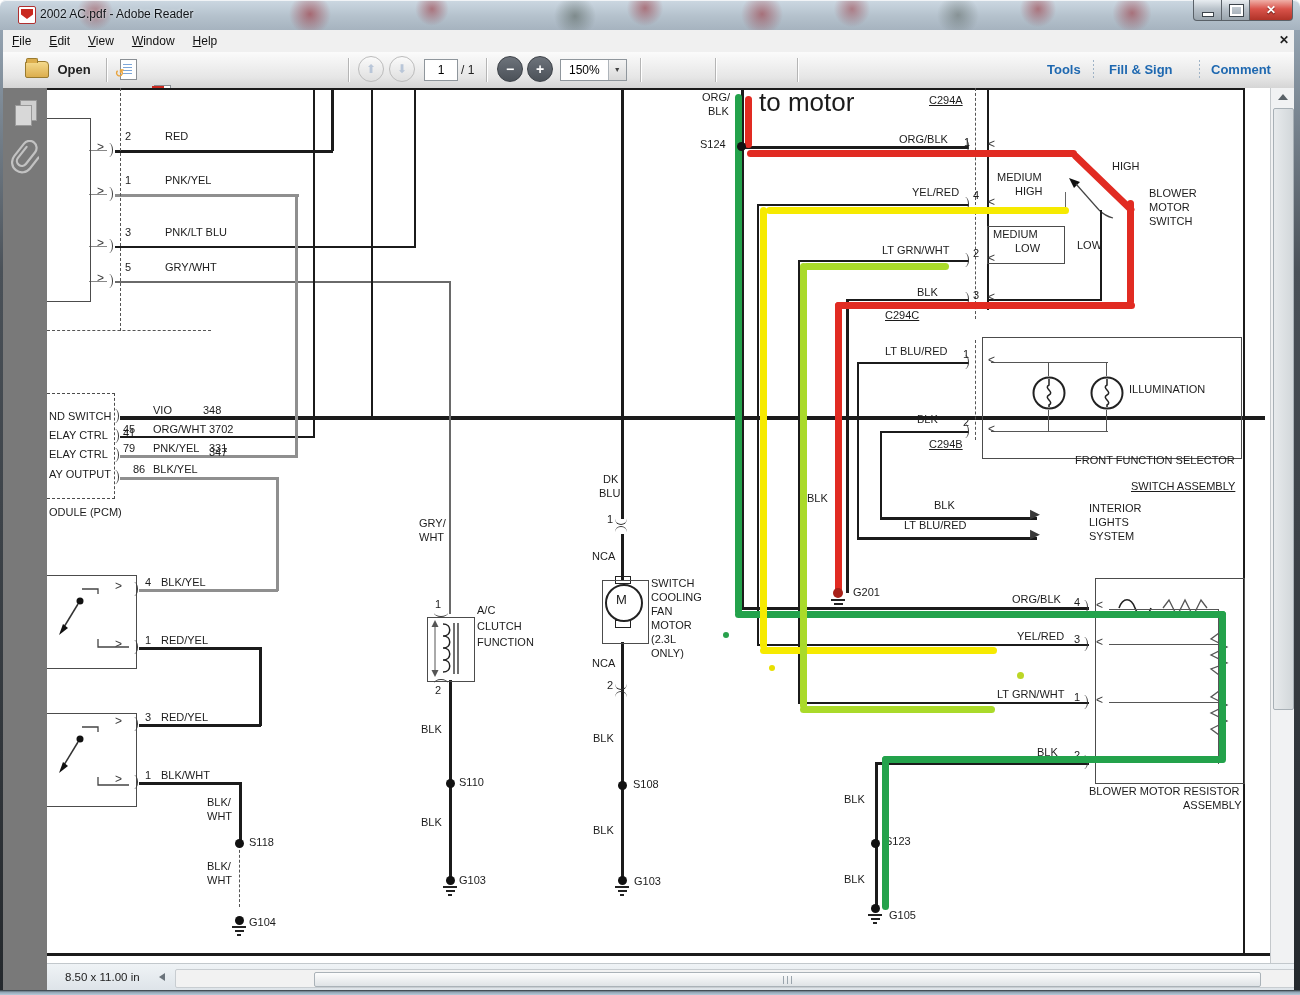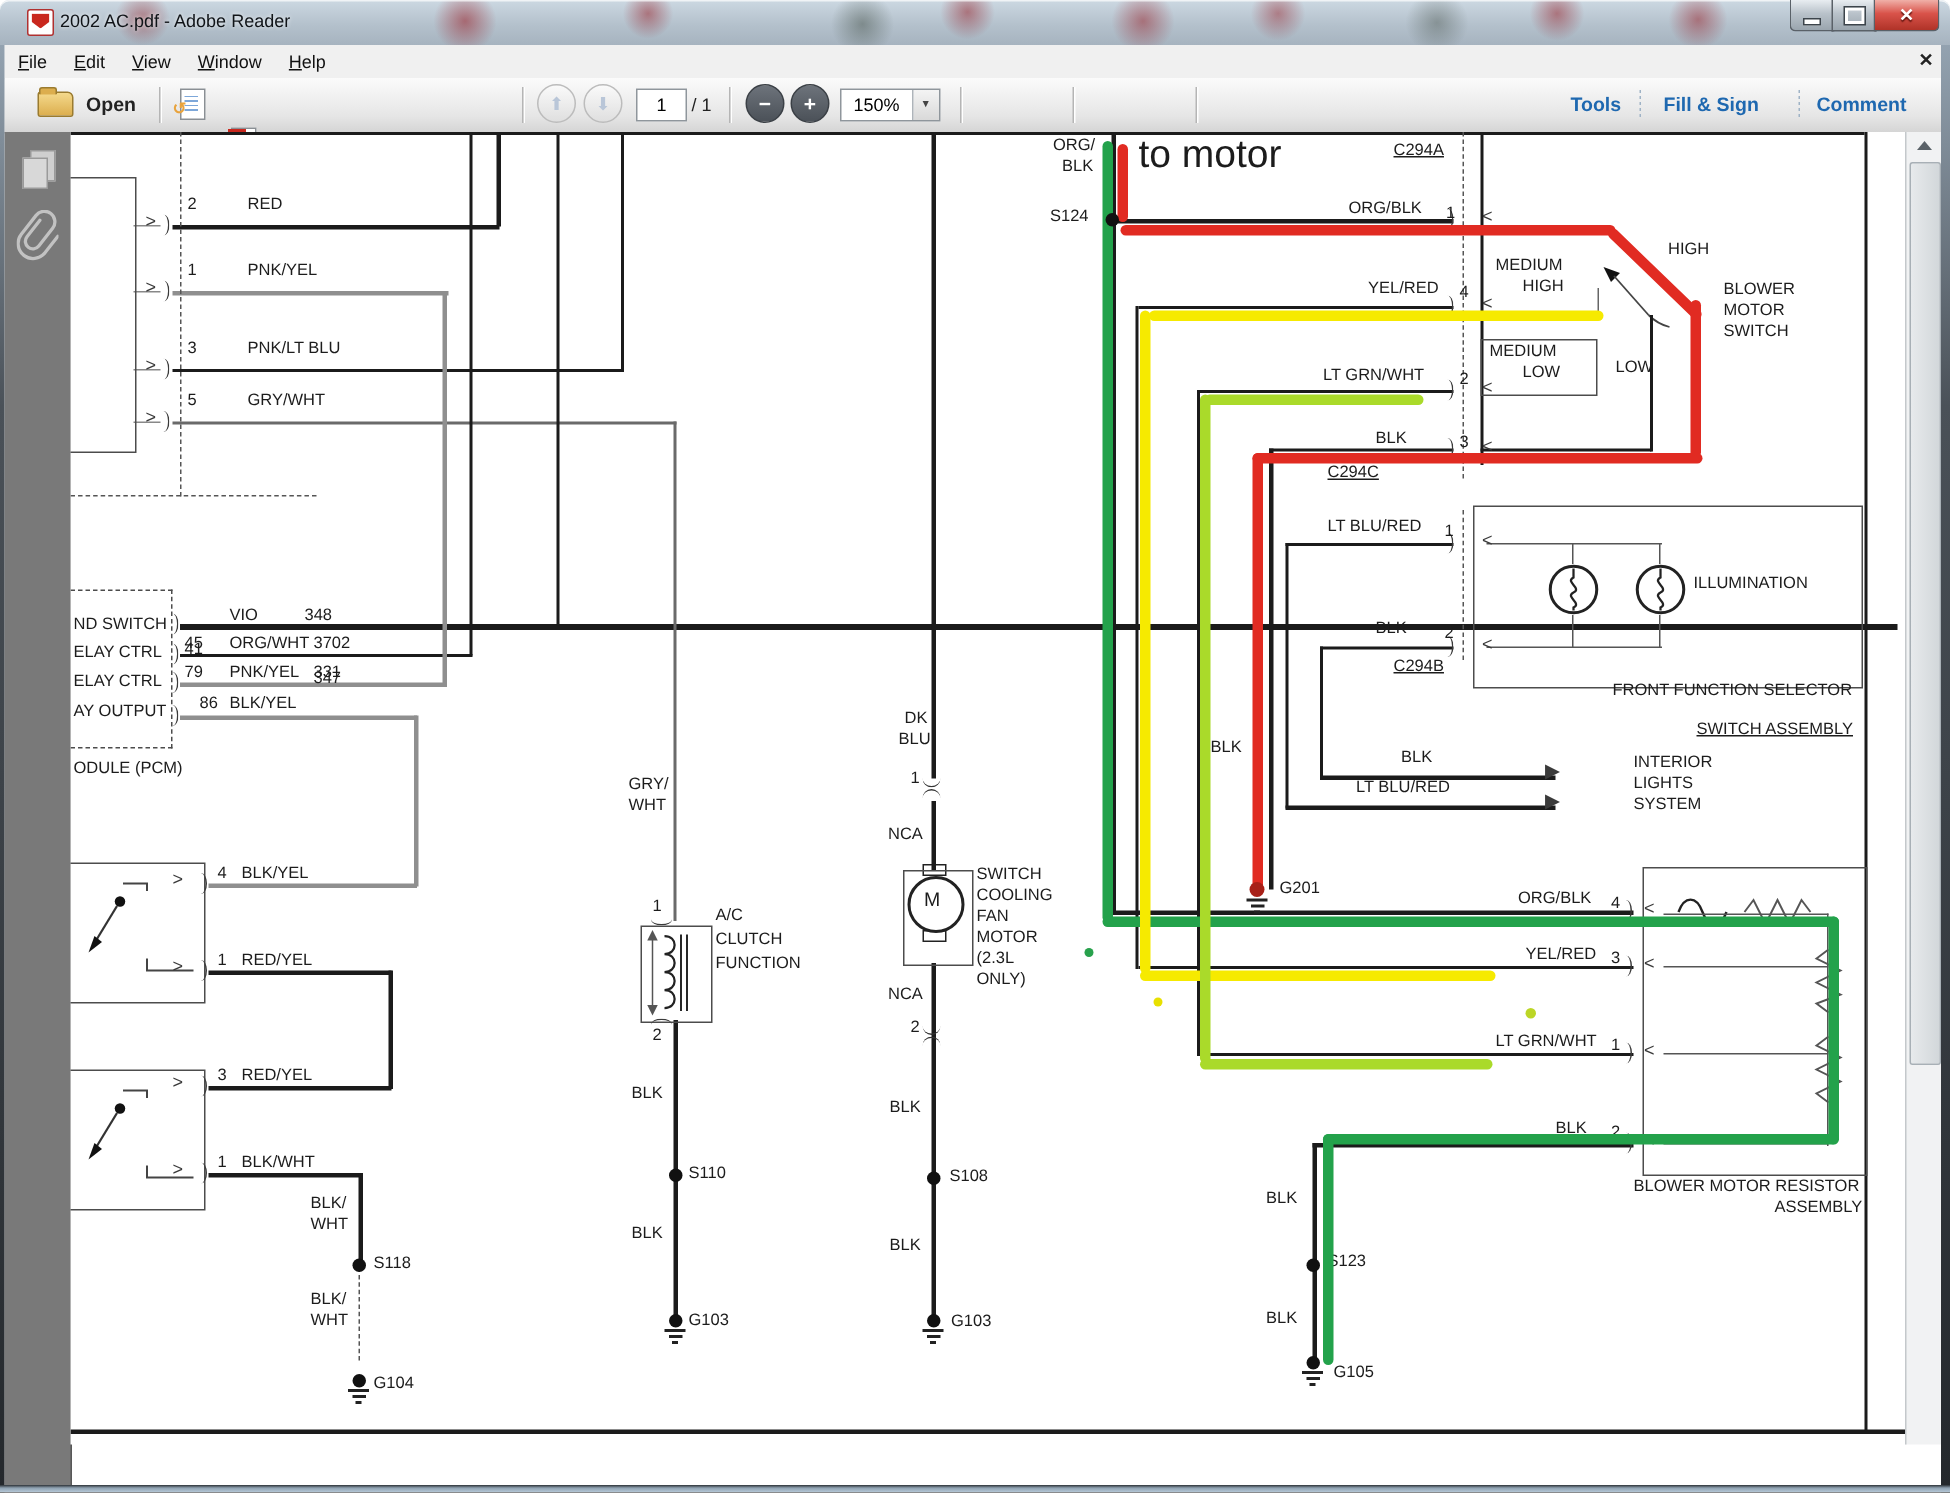--- a/index.html
+++ b/index.html
@@ -569,17 +569,26 @@
       <div class="bku" style="left: 568px; top: 430px;"></div>
       <div class="bkd" style="left: 568px; top: 438px;"></div>
       <div class="bku" style="left: 568px; top: 595px;"></div>
       <div class="bkd" style="left: 568px; top: 603px;"></div>
     </div>
 
   <div id="vscroll">
     <div id="vs-up"></div>
     <div id="vs-thumb"></div>
   </div>
+  <div id="statusbar">
+    <div id="pagesize">8.50 x 11.00 in</div>
+    <div id="hs-left"></div>
+    <div id="hs-track">
+      <div id="hs-thumb">
+          <div id="hs-grip"></div>
+        </div>
+    </div>
+  </div>
 
   <div id="frame-left"></div>
   <div id="frame-right"></div>
   <div id="frame-bottom"></div>
 </div>
 
 </body></html>

